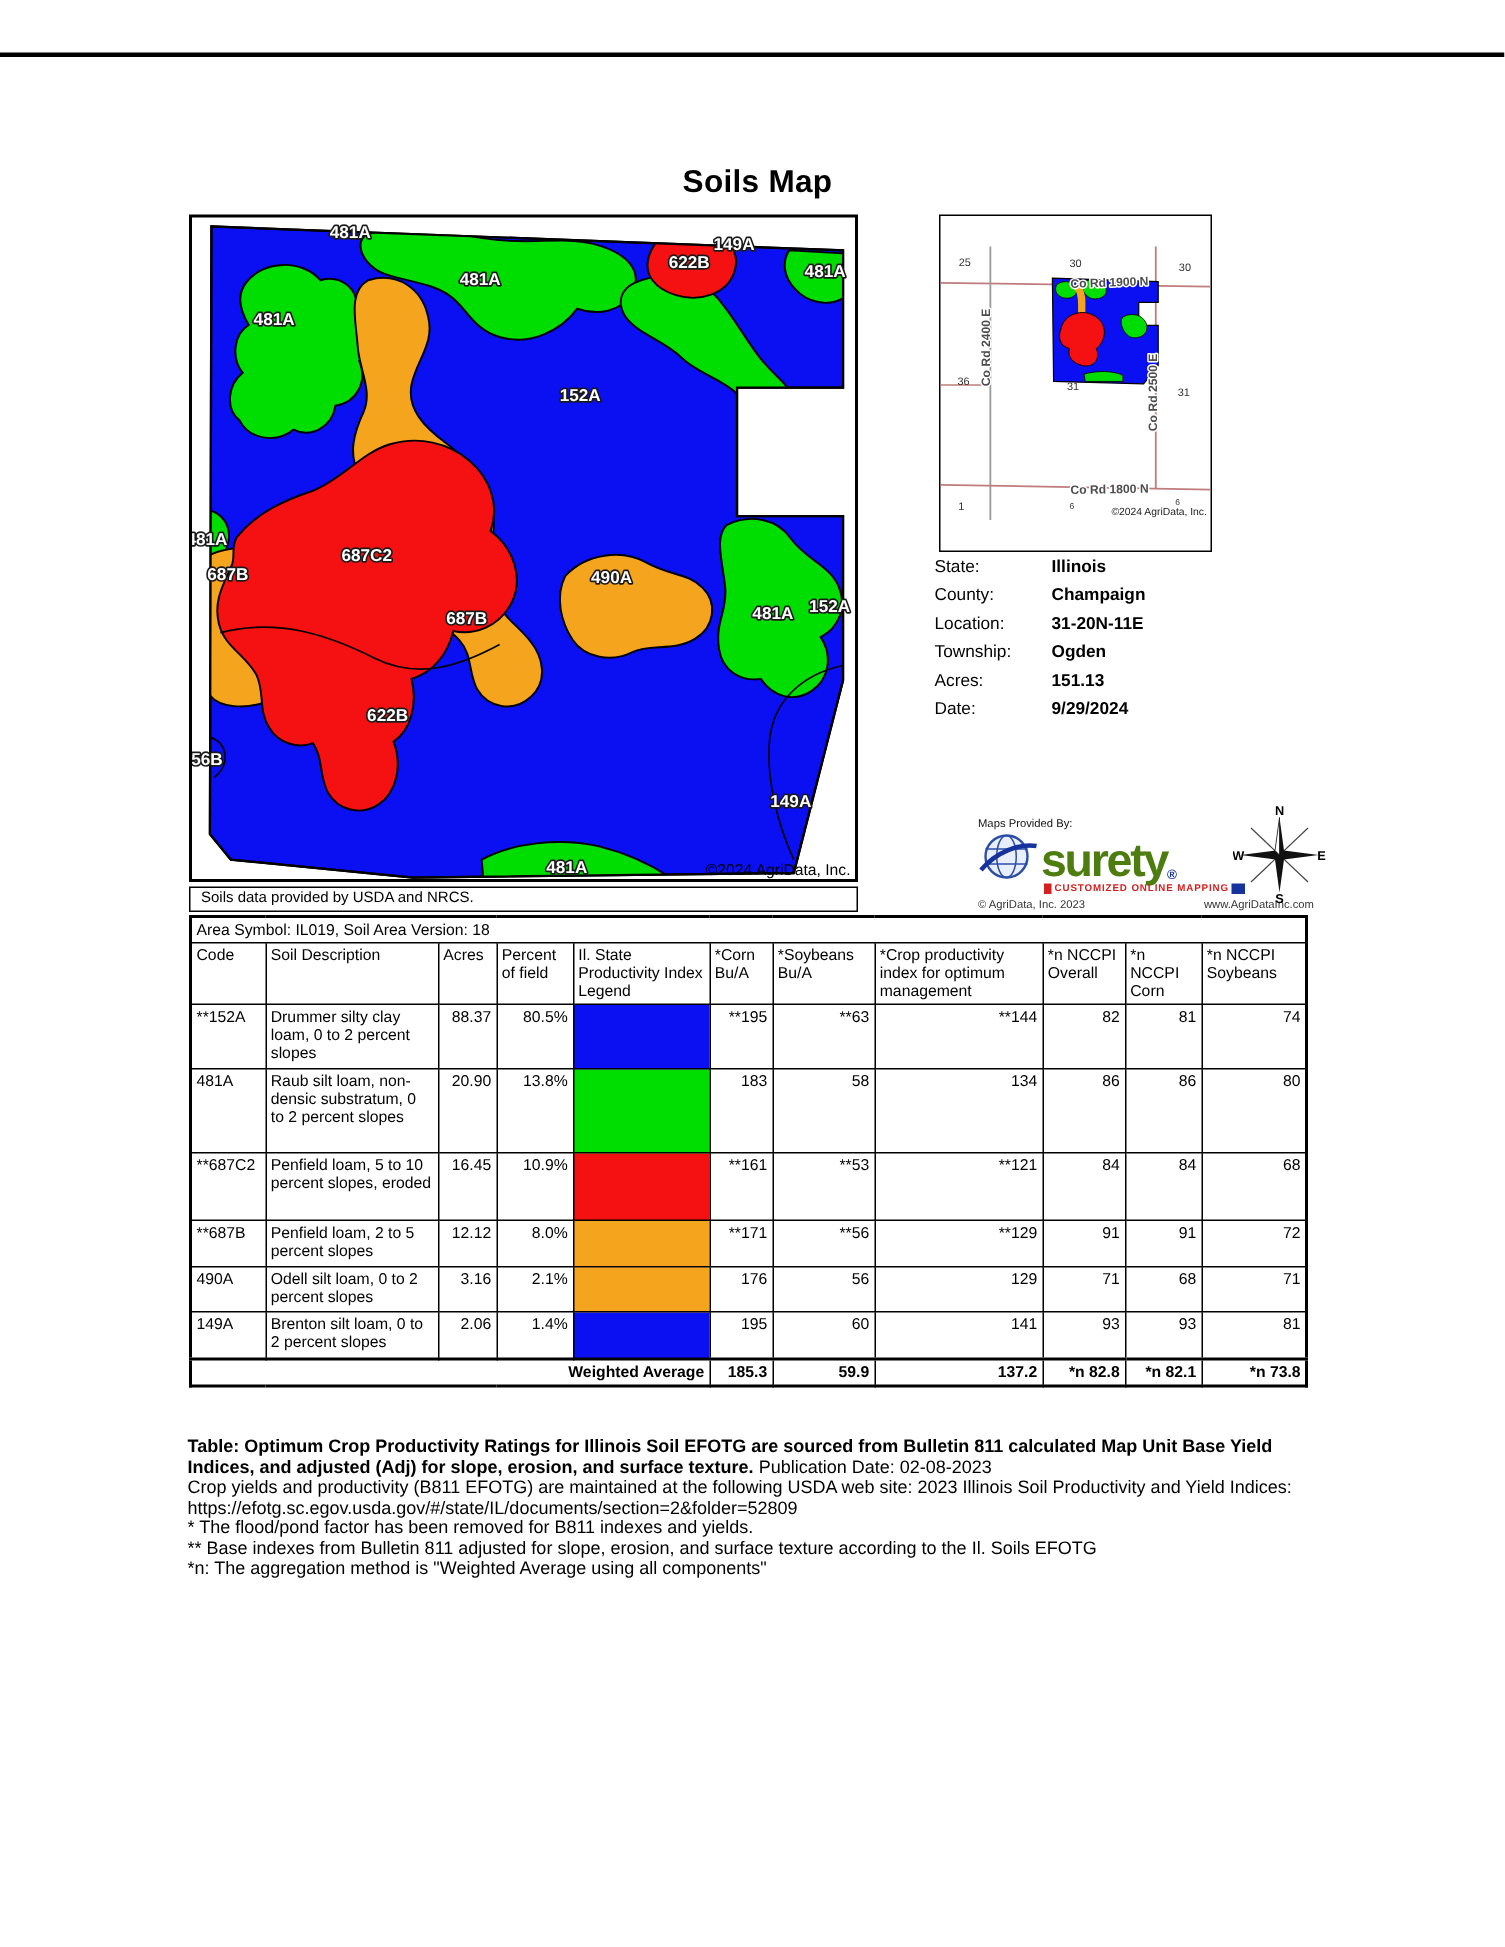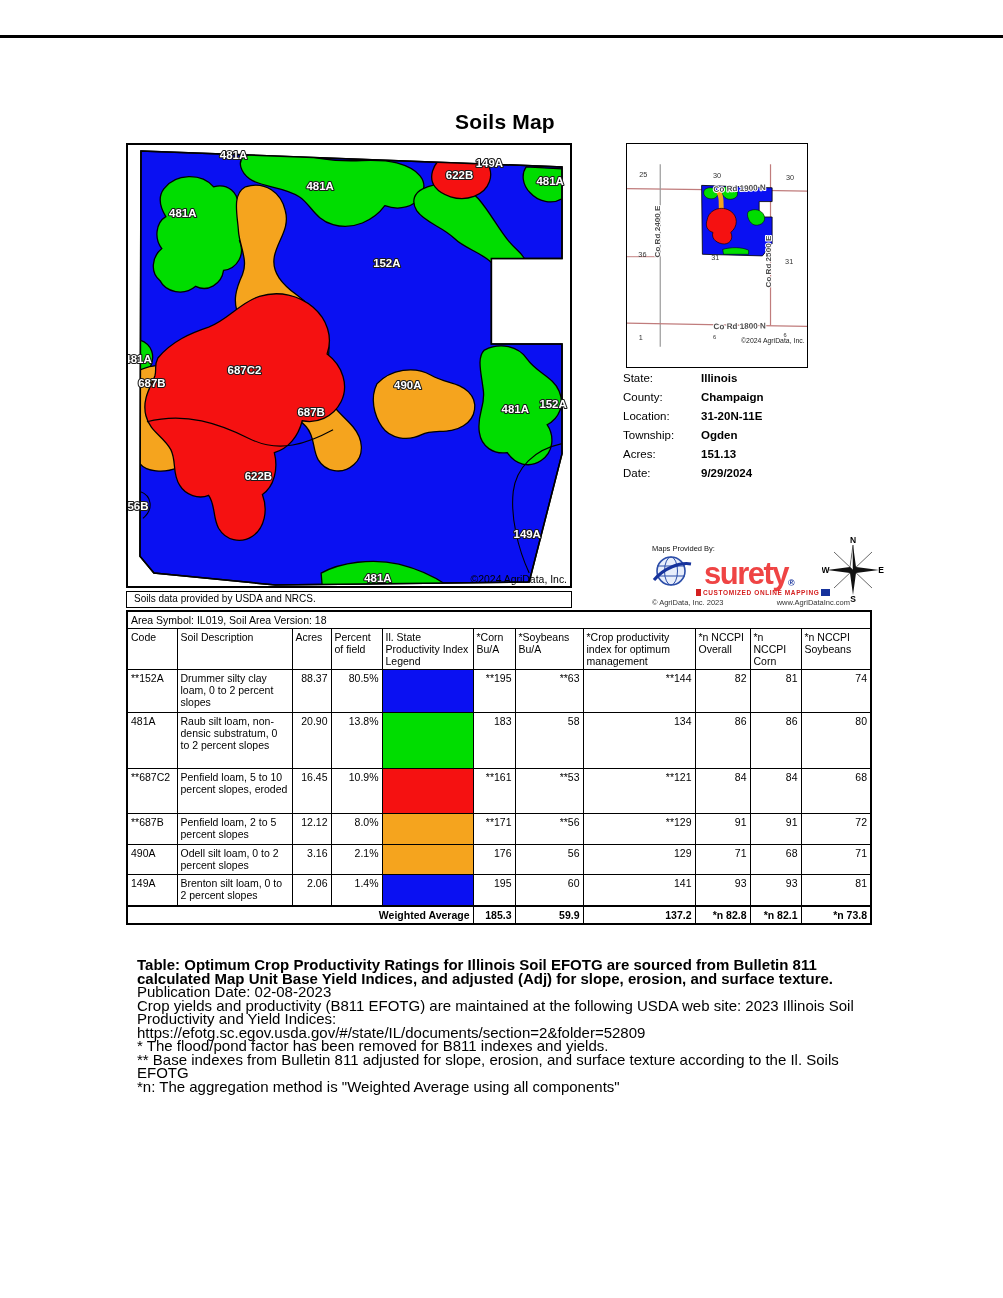--- a/index.html
+++ b/index.html
@@ -29,42 +29,42 @@
   .loc-copy{font-size:8.5px;fill:#222;text-anchor:end;}
   
   .info-block{position:absolute;left:623px;top:369px;width:250px;font-size:11.5px;}
   .info-row{display:flex;height:19px;line-height:19px;}
   .info-row .lbl{width:78px;}
   .info-row .val{font-weight:bold;}
   
   .logo-block{position:absolute;left:652px;top:544px;width:198px;}
   .logo-mpb{font-size:7.5px;color:#111;margin-bottom:1px;}
   .logo-row{display:flex;align-items:flex-end;}
-  .logo-word{font-size:31px;font-weight:bold;color:#ef4444;letter-spacing:-1.5px;line-height:28px;margin-left:12px;}
+  .logo-word{font-size:31px;font-weight:bold;color:#4d7c0f;letter-spacing:-1.5px;line-height:28px;margin-left:2px;}
   .logo-reg{font-size:9px;color:#16329c;vertical-align:super;font-weight:bold;}
   .logo-tag{display:flex;align-items:center;margin:1px 0 2px 44px;}
   .logo-tag .txt{font-size:6.5px;font-weight:bold;color:#d42020;letter-spacing:0.6px;white-space:nowrap;}
   .logo-tag .blk-r{width:5px;height:7px;background:#d42020;margin-right:2px;}
   .logo-tag .blk-b{width:9px;height:7px;background:#16329c;margin-left:2px;}
-  .logo-bottom{display:flex;justify-content:space-between;font-size:7.5px;color:#333;width:198px;gap:26px;}
+  .logo-bottom{display:flex;justify-content:space-between;font-size:7.5px;color:#333;width:224px;gap:26px;}
   .compass{position:absolute;left:822px;top:536px;width:62px;height:66px;}
   .compass text{font-size:8.5px;font-weight:bold;fill:#000;text-anchor:middle;}
   
   .soil-table{position:absolute;left:126px;top:610px;border-collapse:collapse;table-layout:fixed;
     width:647px;font-size:10.5px;}
   .soil-table td,.soil-table th{border:1px solid #000;padding:2px 3px;vertical-align:top;
     font-weight:normal;text-align:left;line-height:12px;}
   .soil-table .num{text-align:right;}
   .soil-table .area-row td{height:17px;}
   .soil-table .hdr th{height:39px;}
   .soil-table{border:2px solid #000;}
   .soil-table .wa-row td{border-top:2px solid #000;font-weight:bold;height:17px;vertical-align:middle;}
   .soil-table .wa-label{text-align:right;}
   
-  .footer{position:absolute;left:137px;top:958px;width:754px;font-size:15px;line-height:13.5px;}
+  .footer{position:absolute;left:125px;top:958px;width:754px;font-size:12px;line-height:13.5px;}
   .footer b{font-weight:bold;}
   .footer div{margin:0;}
 </style>
 </head>
 <body data-name="soils-map-report">
 
 <div class="top-rule" data-name="page-top-rule"></div>
 <div class="title" data-name="page-title">Soils Map</div>
 
 <div class="map-box" data-name="soils-map">

